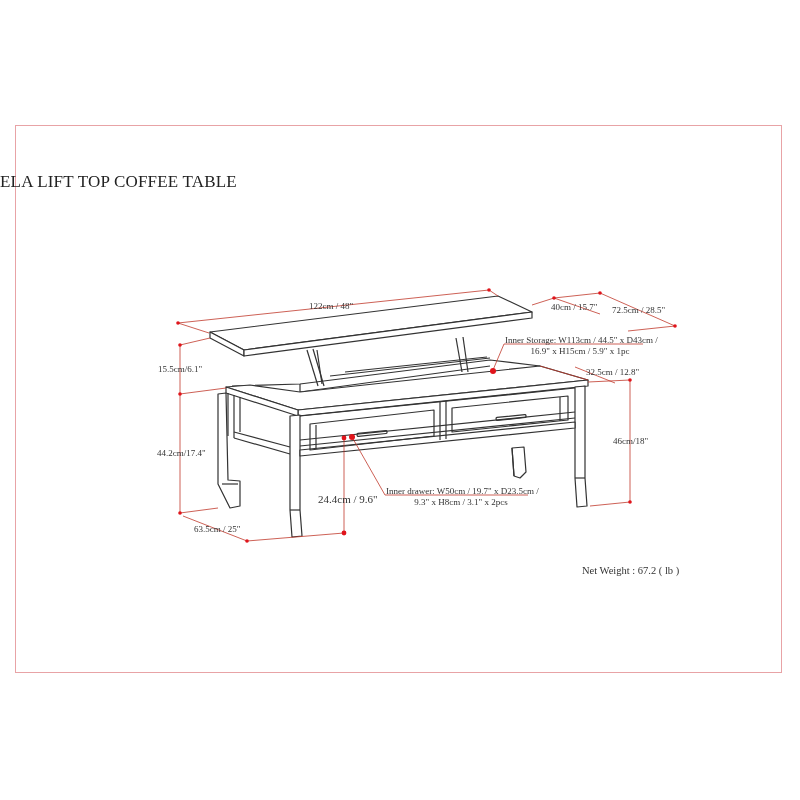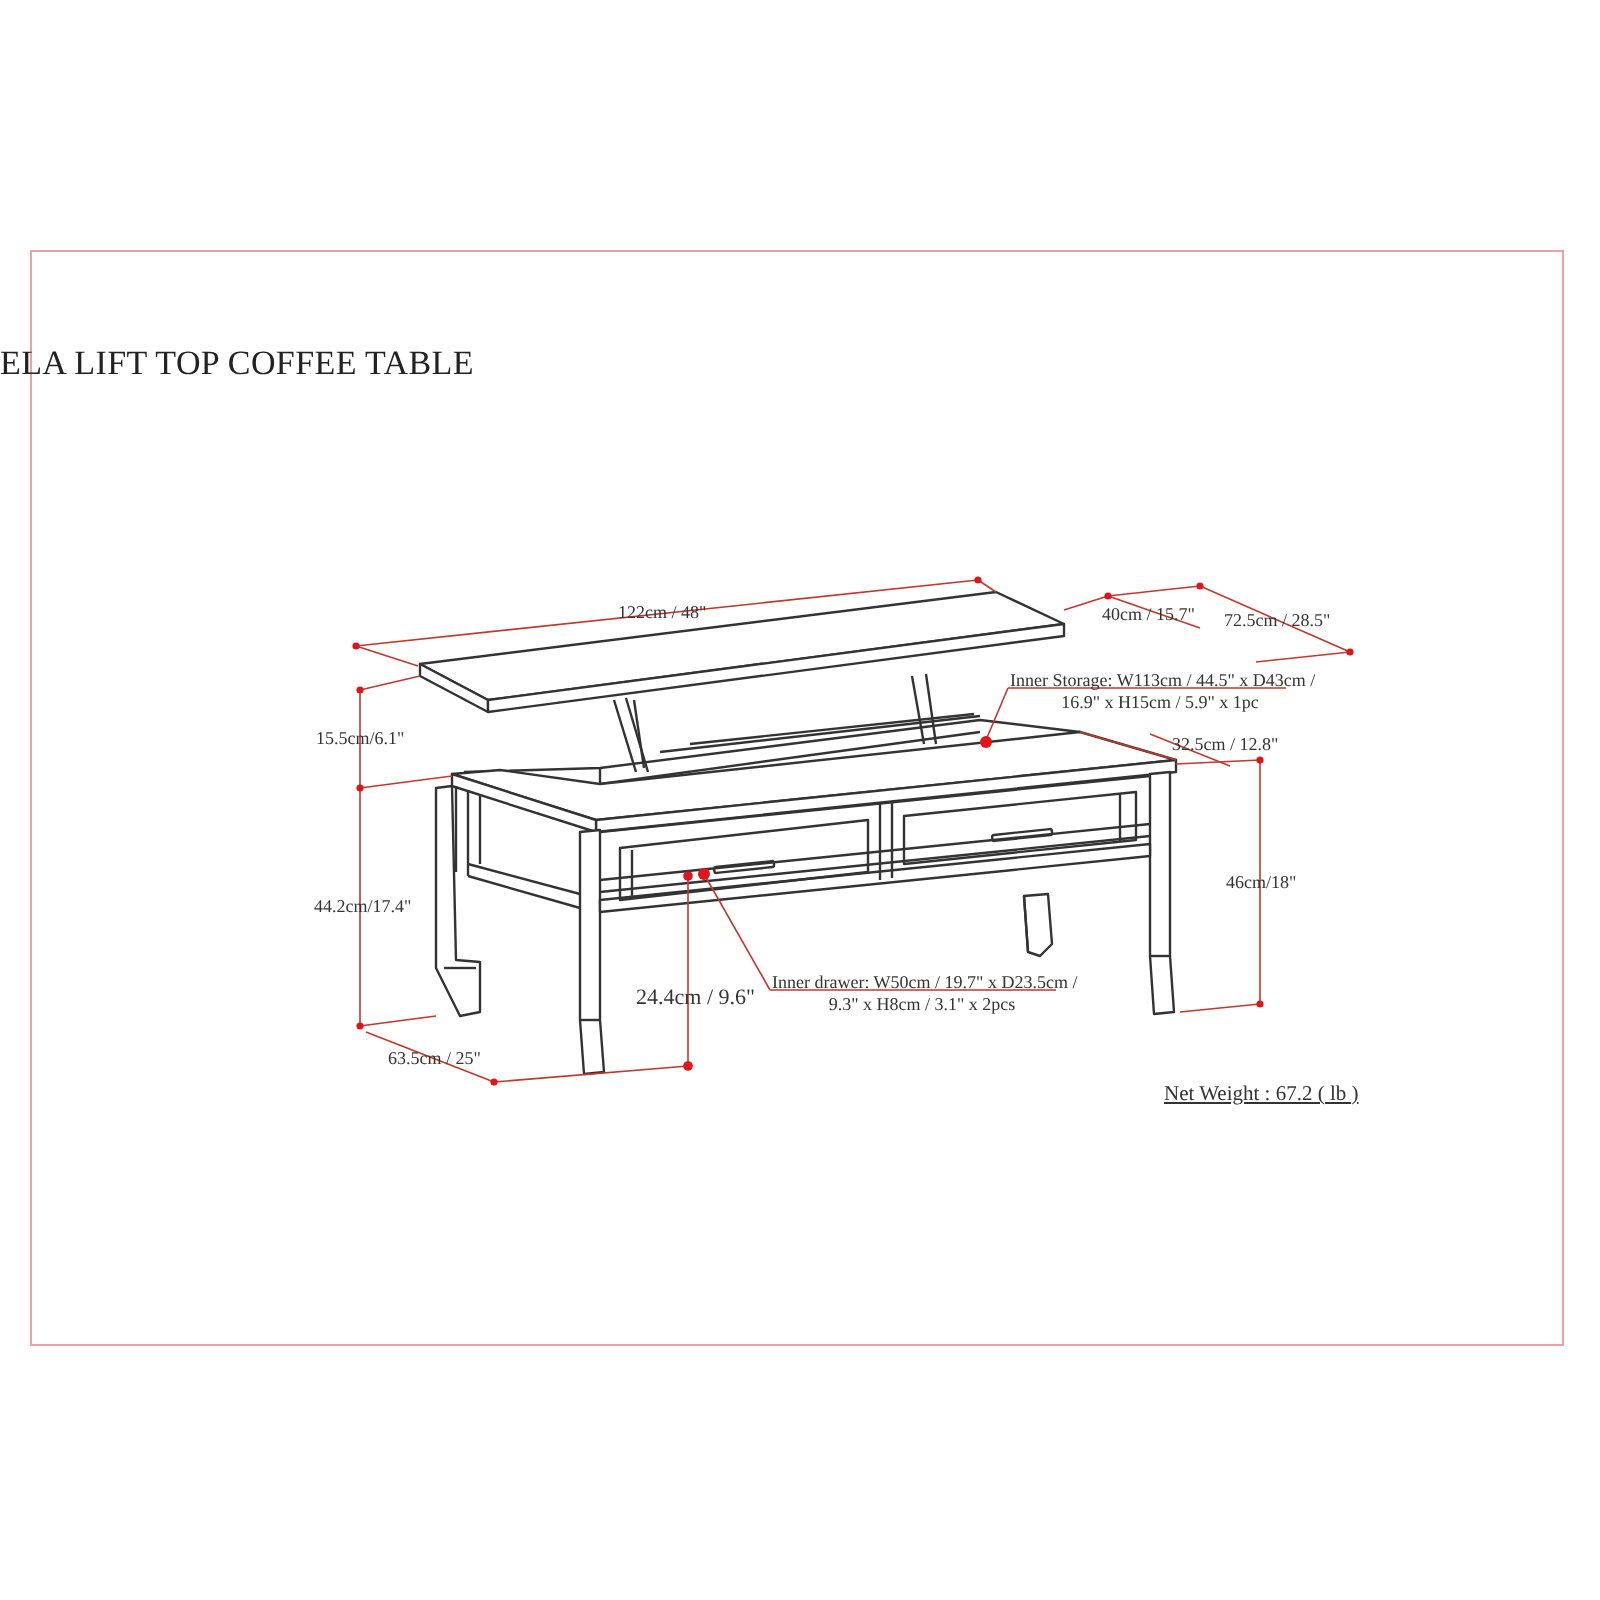--- a/index.html
+++ b/index.html
@@ -155,13 +155,13 @@
 <div class="lbl s9 center" style="left:505px; top:336px; width:150px;">
   <div>Inner Storage:  W113cm / 44.5" x D43cm /</div>
   <div style="margin-top:2px;">16.9" x H15cm / 5.9" x 1pc</div>
 </div>
 
 <div class="lbl s9 center" style="left:386px; top:487px; width:150px;">
   <div>Inner drawer:  W50cm / 19.7" x D23.5cm /</div>
   <div style="margin-top:2px;">9.3" x H8cm / 3.1" x 2pcs</div>
 </div>
 
-<div class="lbl s10" style="left:582px; top:543px;text-decoration:underline;">Net Weight : 67.2 ( lb )</div>
+<div class="lbl s10" style="left:582px; top:566px;">Net Weight : 67.2 ( lb )</div>
 
 </body></html>

